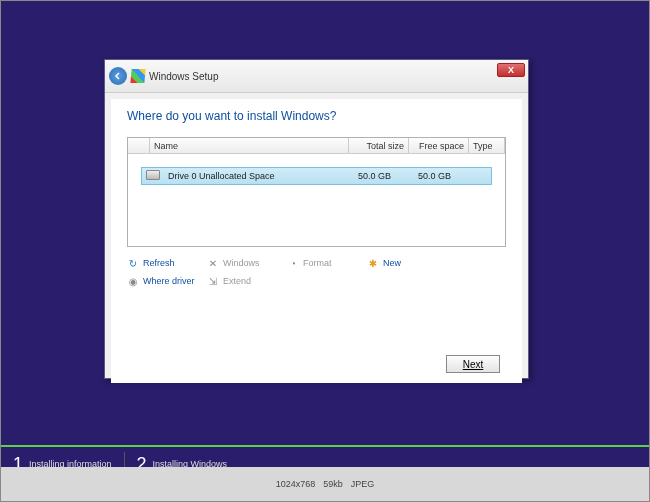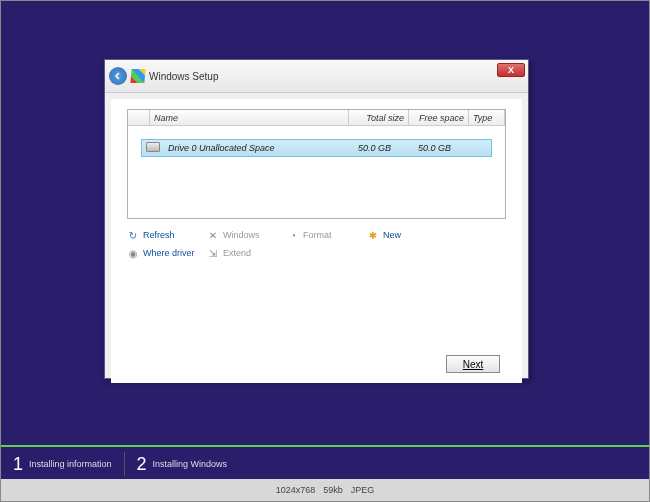--- a/index.html
+++ b/index.html
@@ -61,21 +61,20 @@
     color: #fff; font-size: 15px; font-weight: bold;
     text-shadow: 1px 1px 3px rgba(0,0,0,0.6), -1px -1px 3px rgba(0,0,0,0.6);
     letter-spacing: 0.5px;
     z-index: 5;
   }
   .disk-table {
     border: 1px solid #b0b0b0;
     height: 110px;
     background: #fff;
     font-size: 9px;
-    font-style: italic;
   }
   .disk-header {
     display: flex;
     background: linear-gradient(#fdfdfd,#ececec);
     border-bottom: 1px solid #ccc;
     height: 16px;
     align-items: center;
   }
   .disk-header > div { border-right: 1px solid #ccc; padding: 0 4px; color: #333; font-size: 9px; height:100%; display:flex; align-items:center;}
   .col-icon { width: 22px; }
@@ -136,21 +135,21 @@
     background: #2a1d6b;
     border-top: 2px solid #5dd04a;
   }
   .step { display: flex; align-items: center; gap: 6px; padding: 0 12px; color: #ddd; font-size: 9px;}
   .step-num { font-size: 18px; color: #fff; font-weight: 200;}
   .step-sep { width: 1px; height: 24px; background: #555; }
   
   .meta-bar {
     position: absolute;
     left: 0; bottom: 0;
-    width: 100%; height: 22px;
+    width: 100%; height: 34px;
     background: #d8d8d8;
     display:flex; align-items:center; justify-content:center;
     font-size: 9px; color: #444; gap: 8px;
   }
 </style>
 </head>
 <body>
 
 <div class="setup-window">
   <div class="titlebar">
@@ -160,20 +159,21 @@
         </svg>
     </div>
     <span class="win-flag"></span>
     <span class="titlebar-text">Windows Setup</span>
     <div class="close-btn">
         <span>X</span>
       </div>
   </div>
 
   <div class="content">
+    <div class="heading">Where do you want to install Windows?</div>
 
     <div class="disk-table">
       <div class="disk-header">
         <div class="col-icon"></div>
         <div class="col-name">Name</div>
         <div class="col-total">Total size</div>
         <div class="col-free">Free space</div>
         <div class="col-type">Type</div>
       </div>
       <div class="disk-row">

